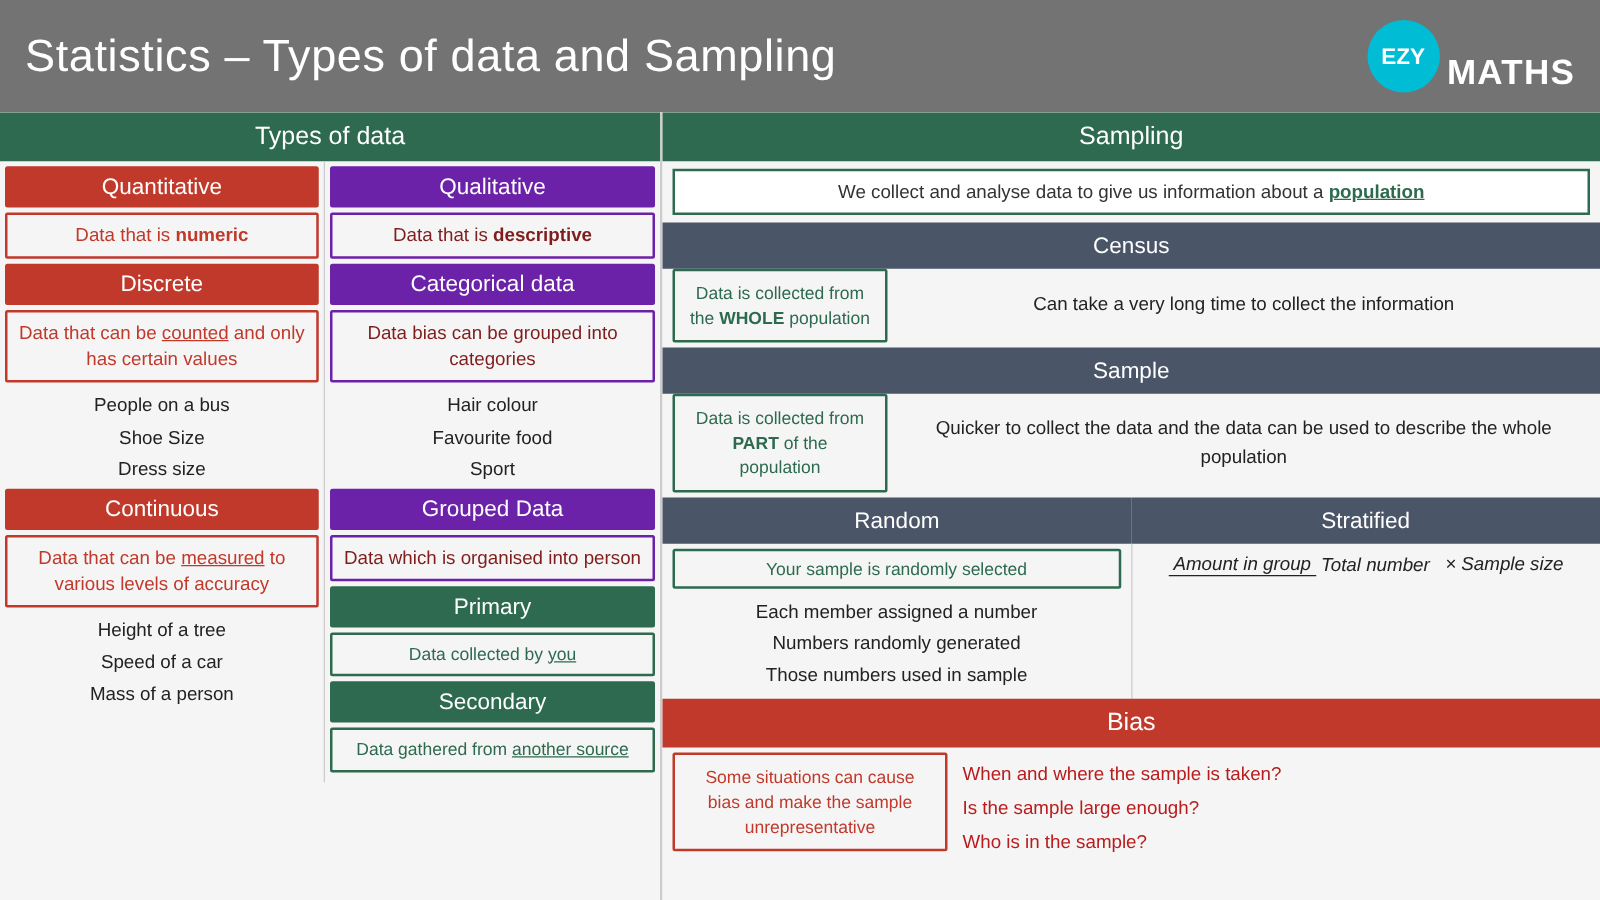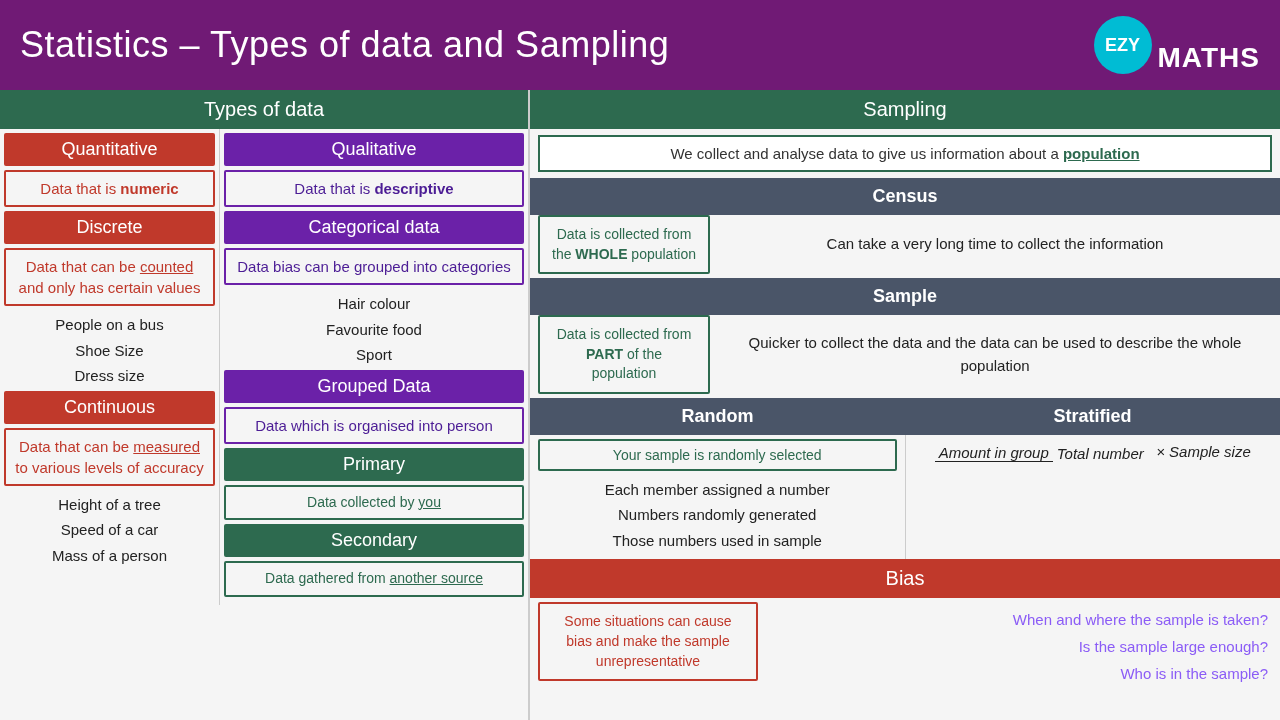--- a/index.html
+++ b/index.html
@@ -6,21 +6,21 @@
     body {
       font-family: Arial, sans-serif;
       background: #fff;
       width: 1280px;
       height: 720px;
       overflow: hidden;
     }
 
     
     .header {
-      background: #701a75;
+      background: #737373;
       color: white;
       padding: 16px 20px;
       display: flex;
       align-items: center;
       justify-content: space-between;
       height: 90px;
     }
     .header-title {
       font-size: 36px;
       font-weight: 300;
@@ -79,21 +79,20 @@
       padding: 8px 10px;
       font-size: 20px;
       font-weight: normal;
     }
     .section-header-dark {
       background: #4a5568;
       color: white;
       text-align: center;
       padding: 8px 10px;
       font-size: 18px;
-      font-weight: bold;
     }
     .section-header-red {
       background: #c0392b;
       color: white;
       text-align: center;
       padding: 8px 10px;
       font-size: 20px;
     }
 
     .types-header {
@@ -102,21 +101,21 @@
       text-align: center;
       padding: 8px;
       font-size: 20px;
     }
 
     .two-cols {
       display: flex;
     }
 
     .quant-col {
-      width: 220px;
+      width: 260px;
       padding: 4px;
       border-right: 1px solid #ccc;
     }
     .qual-col {
       flex: 1;
       padding: 4px;
     }
 
     .red-header {
       background: #c0392b;
@@ -153,21 +152,21 @@
       color: #c0392b;
       text-align: center;
       font-size: 15px;
       margin-bottom: 4px;
       line-height: 1.4;
     }
     .purple-box {
       border: 2px solid #6b21a8;
       border-radius: 2px;
       padding: 6px 8px;
-      color: #4c1d95;
+      color: #7f1d1d;
       text-align: center;
       font-size: 15px;
       margin-bottom: 4px;
       line-height: 1.4;
     }
     .green-box {
       border: 2px solid #2d6a4f;
       border-radius: 2px;
       padding: 6px 8px;
       color: #2d6a4f;
@@ -302,22 +301,22 @@
       padding: 8px 10px;
       color: #c0392b;
       text-align: center;
       font-size: 14px;
       line-height: 1.4;
       width: 220px;
       flex-shrink: 0;
     }
     .bias-questions {
       font-size: 15px;
-      color: #8b5cf6;
-      text-align: right;
+      color: #b91c1c;
+      text-align: left;
       flex: 1;
       line-height: 1.8;
       padding: 4px;
     }
 
     u { text-decoration: underline; }
     strong { font-weight: bold; }
   </style>
 </head>
 <body>

